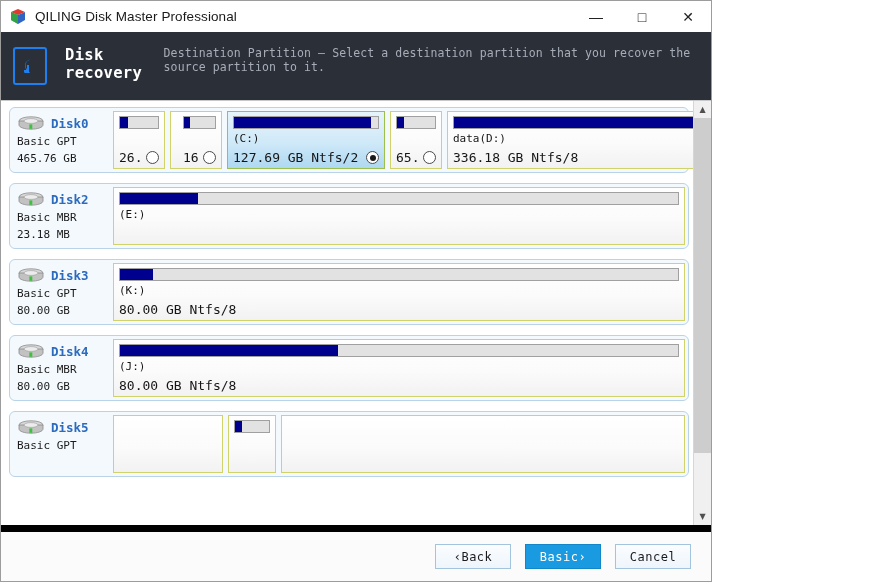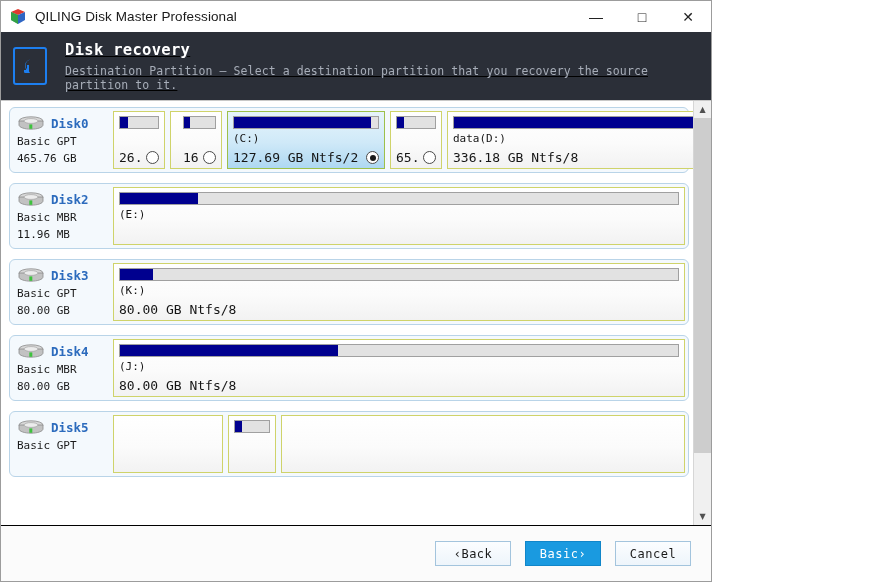--- a/index.html
+++ b/index.html
@@ -79,21 +79,21 @@
     width: 30px;
     height: 34px;
     border: 2px solid #1d7ff0;
     border-radius: 3px;
     display: flex;
     align-items: center;
     justify-content: center;
     margin-right: 18px;
     flex: 0 0 auto;
   }
-  .banner-texts { display: flex; flex-direction: column; justify-content: center; text-decoration: underline; }
+  .banner-texts { display: flex; flex-direction: row; justify-content: center; }
   .banner-title {
     font-family: "DejaVu Sans Mono", monospace;
     font-size: 15.5px;
     font-weight: bold;
     color: #ffffff;
     letter-spacing: 0.3px;
     margin-bottom: 5px;
   }
   .banner-sub {
     font-family: "DejaVu Sans Mono", monospace;
@@ -260,21 +260,21 @@
     top: 0;
     height: 86%;
     background: #cdcdcd;
   }
 
   
   .footer {
     height: 56px;
     min-height: 56px;
     background: #fbfbfb;
-    border-top: 1px solid #000000;
+    border-top: 7px solid #000000;
     display: flex;
     align-items: center;
     justify-content: flex-end;
     padding-right: 20px;
     gap: 14px;
     box-sizing: border-box;
   }
   .btn {
     width: 76px;
     height: 25px;
@@ -320,21 +320,21 @@
 
   <div class="banner">
     <div class="banner-icon">
       <svg width="18" height="20" viewBox="0 0 18 20">
         <path d="M11 3 C5 4, 3 9, 6 14 L6 9 L8 9 L8 16 L3 16 L3 14 L5.5 14 C2 9, 5 3.5, 11 3 Z" fill="#1d7ff0"></path>
         <path d="M6 12 L9 17 L3 17 Z" fill="#1d7ff0"></path>
       </svg>
     </div>
     <div class="banner-texts">
       <div class="banner-title">Disk recovery</div>
-      <div class="banner-sub">Destination Partition — Select a destination partition that you recovery the source partition to it.</div>
+      <div class="banner-sub">Destination Partition — Select a destination partition that you recover the source partition to it.</div>
     </div>
   </div>
 
   <div class="content-wrap">
     <div class="disk-list" id="disk-list">
         <div class="disk-row">
           <div class="disk-info">
             <div class="disk-name-line">
               <span class="disk-glyph"><svg width="30" height="17" viewBox="0 0 30 17">
                   <ellipse cx="14" cy="6" rx="12" ry="4.2" fill="#d8d8d8" stroke="#8a8a8a" stroke-width="0.8"></ellipse>
@@ -415,21 +415,21 @@
             <div class="disk-name-line">
               <span class="disk-glyph"><svg width="30" height="17" viewBox="0 0 30 17">
                   <ellipse cx="14" cy="6" rx="12" ry="4.2" fill="#d8d8d8" stroke="#8a8a8a" stroke-width="0.8"></ellipse>
                   <path d="M2 6 L2 10 C2 12.3 7.4 14.2 14 14.2 C20.6 14.2 26 12.3 26 10 L26 6 Z" fill="#c2c2c2" stroke="#8a8a8a" stroke-width="0.8"></path>
                   <ellipse cx="14" cy="6" rx="7" ry="2.4" fill="#ececec" stroke="#9a9a9a" stroke-width="0.6"></ellipse>
                   <rect x="12.3" y="9.4" width="3" height="4.4" fill="#3ec23e"></rect>
                 </svg></span>
               <span class="disk-name">Disk2</span>
             </div>
             <div class="disk-sub">Basic MBR</div>
-            <div class="disk-sub">11.96 MB</div>
+            <div class="disk-sub">23.18 MB</div>
           </div>
           <div class="parts">
             <div class="part" style="flex: 1 1 auto;">
               <div class="usage">
                 <div class="usage-fill" style="width: 14%;"></div>
               </div>
               <div class="part-label">(E:)</div>
             </div>
           </div>
         </div>

